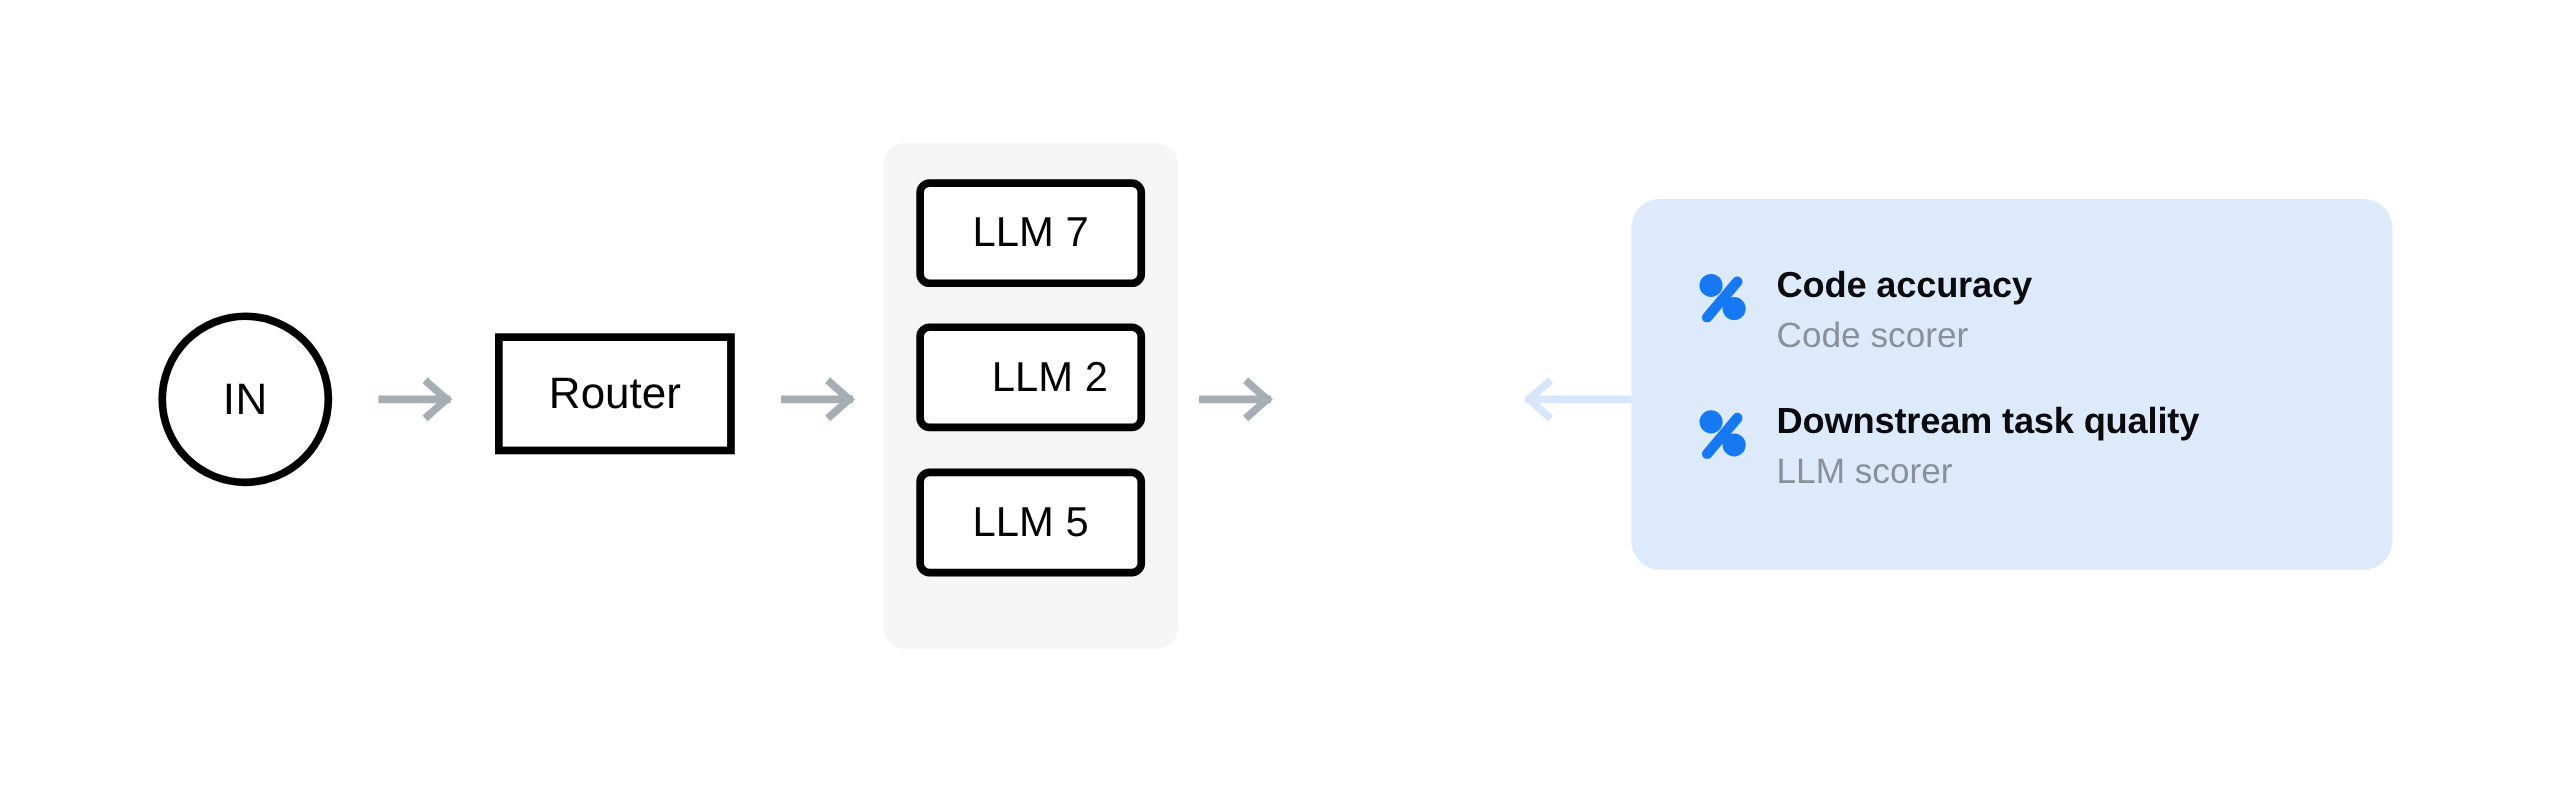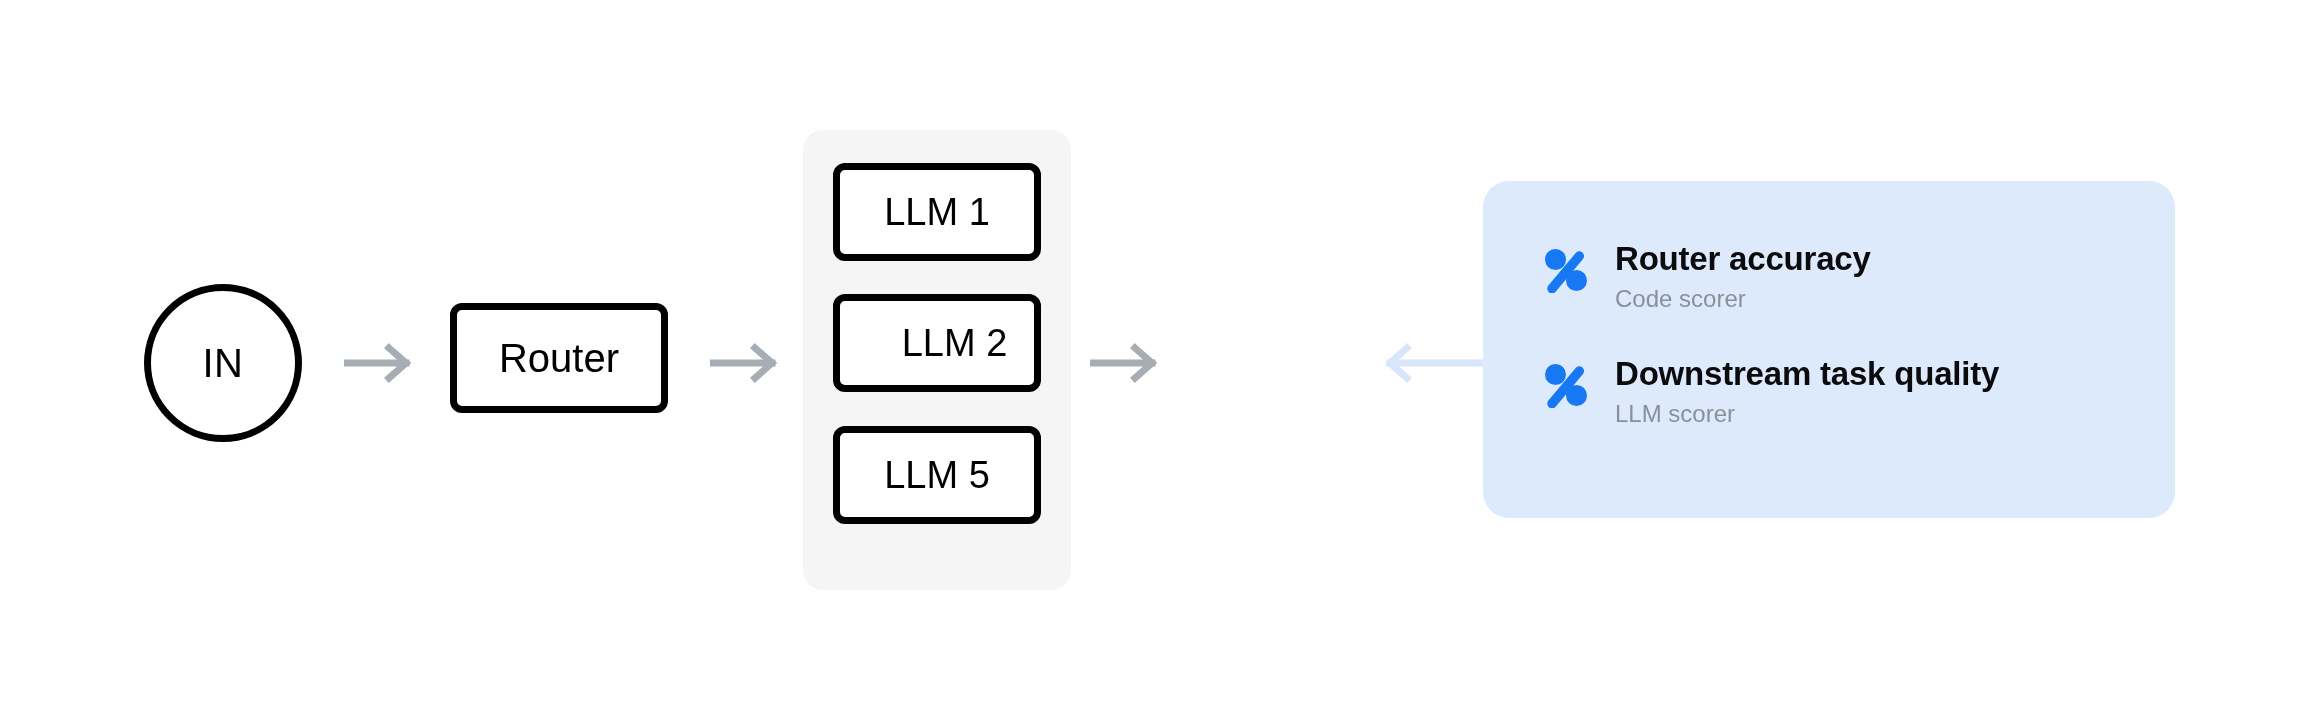--- a/index.html
+++ b/index.html
@@ -35,21 +35,21 @@
     line-height: 1;
     font-weight: 400;
   }
   #node-in  { left: 144px;  top: 284px; width: 158px; height: 158px; }
   #node-out { left: 1200px; top: 285px; width: 158px; height: 158px; }
 
   
   .proc-box {
     position: absolute;
     border: 7px solid #000000;
-    border-radius: 12px;
+    border-radius: 0;
     background: #ffffff;
     display: flex;
     align-items: center;
     justify-content: center;
   }
   .proc-label {
     font-size: 40px;
     color: #000000;
     line-height: 1;
     font-weight: 400;
@@ -126,21 +126,21 @@
   .scorer-icon svg { display: block; width: 46px; height: 46px; }
   .scorer-text { display: flex; flex-direction: column; }
   .scorer-title {
     font-size: 33px;
     font-weight: 700;
     color: #0b0b0d;
     line-height: 1.12;
     letter-spacing: -0.2px;
   }
   .scorer-subtitle {
-    font-size: 24px;
+    font-size: 32px;
     font-weight: 400;
     color: #8a9099;
     line-height: 1.2;
     margin-top: 7px;
   }
 </style>
 </head>
 <body>
 
 <div id="canvas">
@@ -166,21 +166,21 @@
     <svg viewBox="0 0 70 44" xmlns="http://www.w3.org/2000/svg">
       <g stroke="#a6adb4" stroke-width="7" fill="none" stroke-linecap="square" stroke-linejoin="miter">
         <line x1="0" y1="22" x2="62" y2="22"></line>
         <polyline points="45,7 62,22 45,37"></polyline>
       </g>
     </svg>
   </div>
 
   <div id="llm-group">
     <div id="llm-box-0" class="llm-box">
-      <span class="llm-label">LLM 1</span>
+      <span class="llm-label">LLM 7</span>
     </div>
     <div id="llm-box-1" class="llm-box">
       <span class="llm-label">LLM 2</span>
     </div>
     <div id="llm-box-2" class="llm-box">
       <span class="llm-label">LLM 5</span>
     </div>
   </div>
 
   <div id="arrow-llm-out" class="arrow">
@@ -208,21 +208,21 @@
       <span class="scorer-icon">
         <svg viewBox="0 0 46 46" xmlns="http://www.w3.org/2000/svg">
           <g fill="#1678f2">
             <circle cx="12.5" cy="12.5" r="10.5"></circle>
             <circle cx="33.5" cy="33.5" r="10.5"></circle>
             <rect x="19.5" y="-1" width="9.5" height="52" rx="4.75" transform="rotate(40 23 23)"></rect>
           </g>
         </svg>
       </span>
       <span class="scorer-text">
-        <span class="scorer-title">Router accuracy</span>
+        <span class="scorer-title">Code accuracy</span>
         <span class="scorer-subtitle">Code scorer</span>
       </span>
     </div>
 
     <div class="scorer-item">
       <span class="scorer-icon">
         <svg viewBox="0 0 46 46" xmlns="http://www.w3.org/2000/svg">
           <g fill="#1678f2">
             <circle cx="12.5" cy="12.5" r="10.5"></circle>
             <circle cx="33.5" cy="33.5" r="10.5"></circle>

